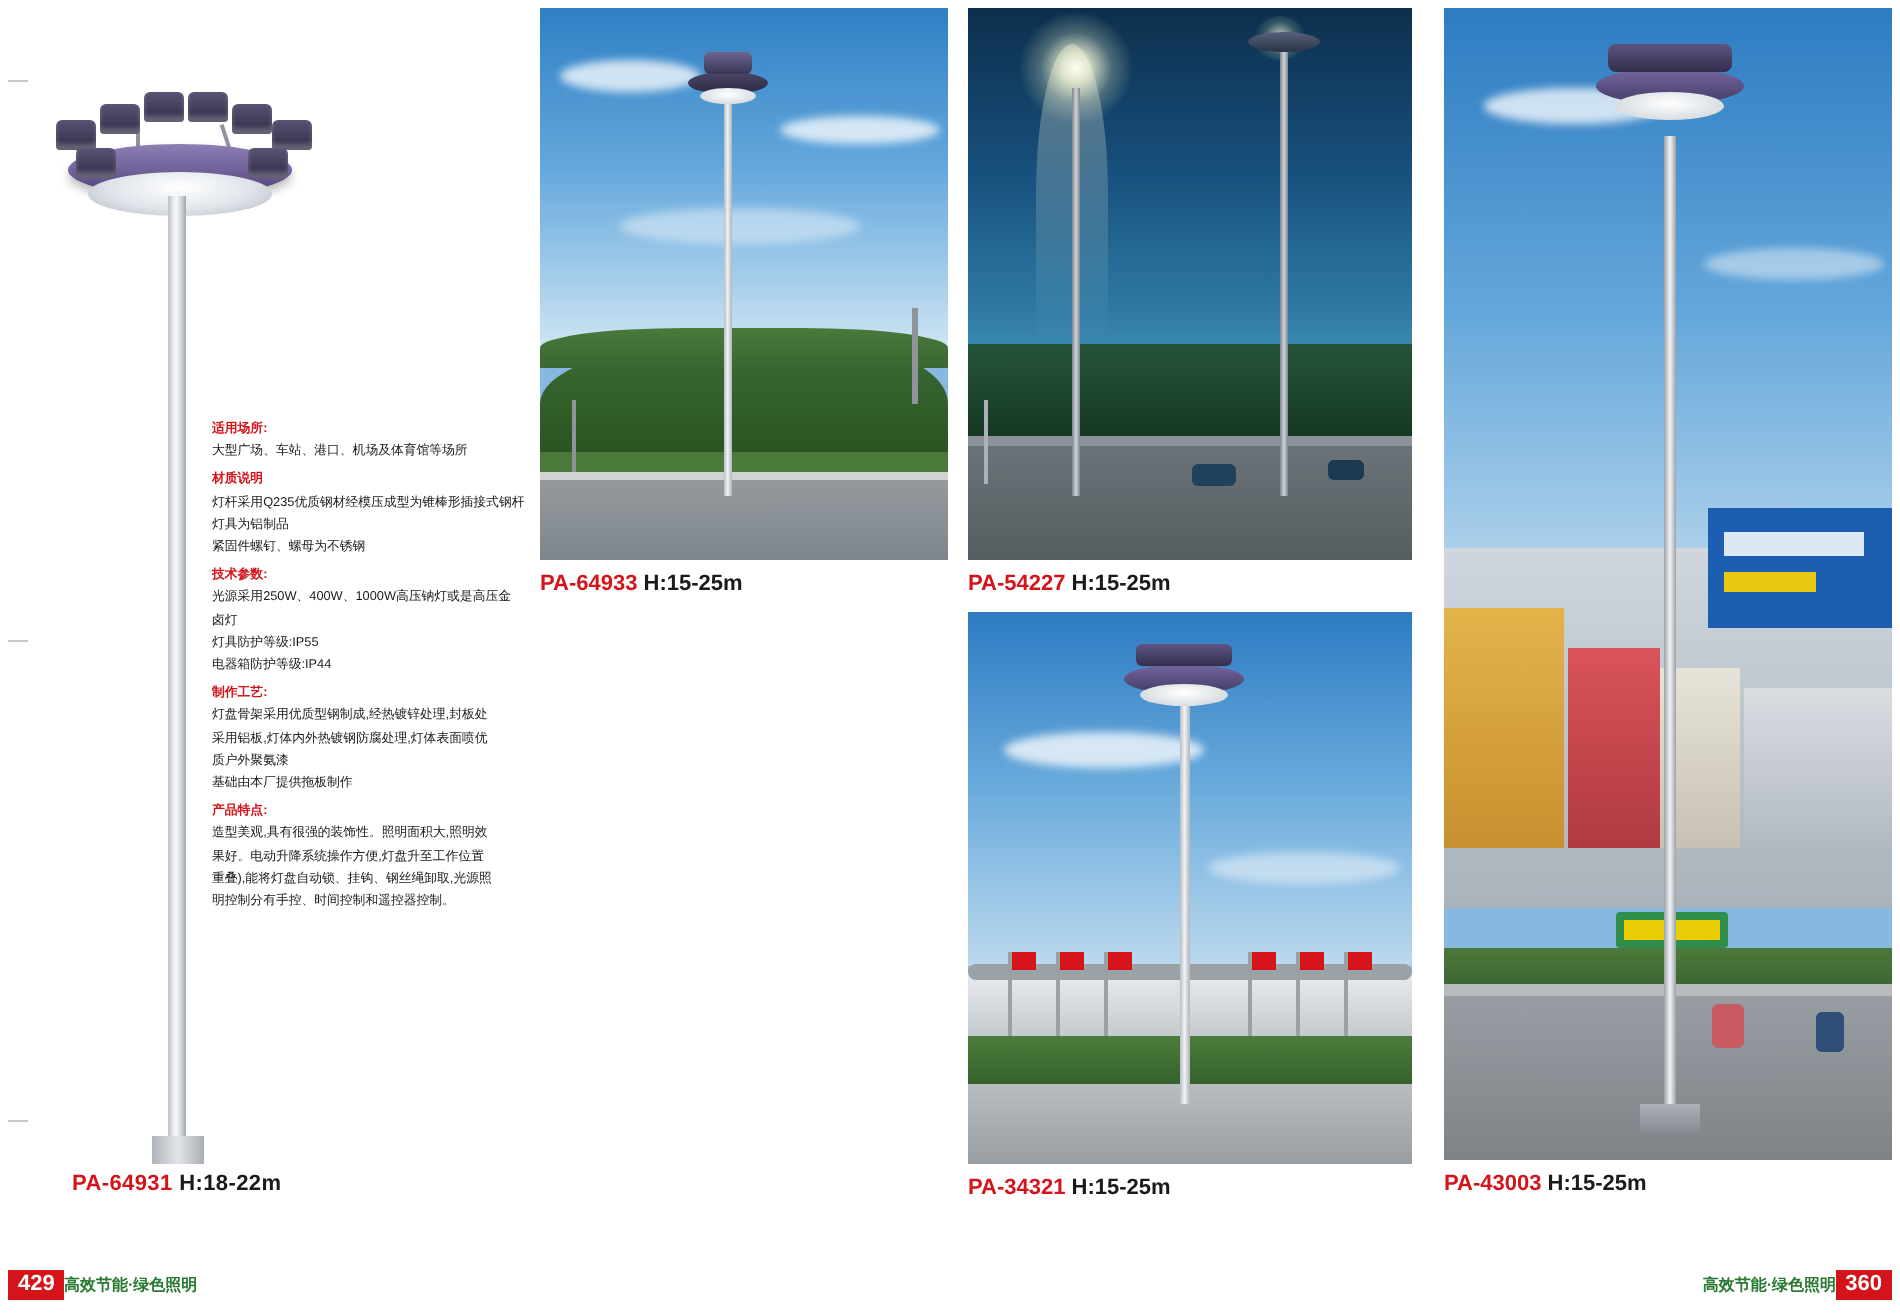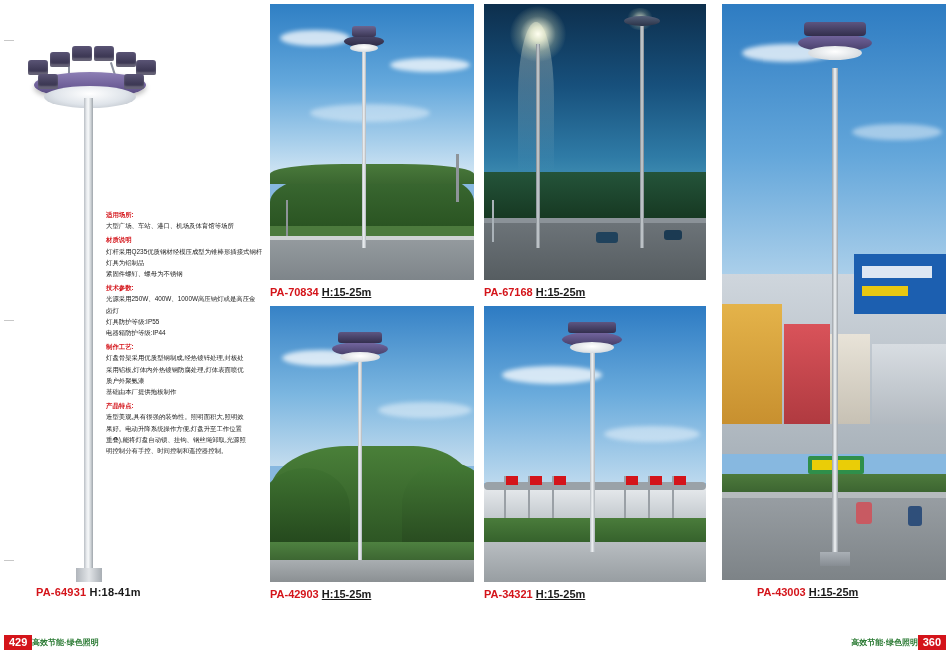--- a/index.html
+++ b/index.html
@@ -138,21 +138,21 @@
     overflow: hidden;
     background: #87b8e0;
   }
   .cap {
     position: absolute;
     font-size: 11px;
     font-weight: bold;
     color: #d4141a;
     white-space: nowrap;
   }
-  .cap .hgt { color: #1a1a1a; text-decoration: underline; }
+  .cap .hgt { color: #1a1a1a; }
 
   
   .sky-day {
     position: absolute; left:0; top:0; right:0; height:62%;
     background: linear-gradient(#2f7fc4 0%, #64a8dc 45%, #a8cfeb 78%, #d8e9f5 100%);
   }
   .sky-night {
     position: absolute; left:0; top:0; right:0; height:70%;
     background: linear-gradient(#0d2f4d 0%, #17507c 40%, #2f7ba6 75%, #53a3c0 100%);
   }
@@ -257,21 +257,21 @@
         <div class="fix" style="left:18px; top:30px;"></div>
         <div class="fix" style="left:104px; top:30px;"></div>
       </div>
 
       <div class="pole"></div>
       <div class="pole-base"></div>
     </div>
 
     <div class="left-caption">
       <span>PA-64931</span>
-      <span class="hgt">H:18-41m</span>
+      <span class="hgt">H:18-22m</span>
     </div>
   </div>
 
   <div class="spec-block">
 
     <div class="spec-head">适用场所:</div>
     <div class="spec-line">大型广场、车站、港口、机场及体育馆等场所</div>
 
     <div class="spec-head">材质说明</div>
     <div class="spec-line">灯杆采用Q235优质钢材经模压成型为锥棒形插接式钢杆</div>
@@ -311,21 +311,21 @@
 
       <div class="pole2" style="left:92px; top:44px; width:4px; height:200px;"></div>
       <div class="head2" style="left:74px; top:32px; width:40px; height:11px;"></div>
       <div class="disc2" style="left:80px; top:40px; width:28px; height:8px;"></div>
       <div style="position:absolute; left:82px; top:22px; width:24px; height:11px; background:linear-gradient(#6b6590,#3a3654); border-radius:3px;"></div>
 
       <div style="position:absolute; left:186px; top:150px; width:3px; height:48px; background:#8e9499;"></div>
       <div style="position:absolute; left:16px; top:196px; width:2px; height:36px; background:#8e9499;"></div>
     </div>
     <div class="cap" style="left:0px; top:282px;">
-      <span>PA-70834</span>
+      <span>PA-64933</span>
       <span class="hgt">H:15-25m</span>
     </div>
   </div>
 
   <div class="cell" style="left:484px; top:4px; width:222px; height:300px;">
     <div class="photo" style="width:222px; height:276px;">
       <div class="sky-night" style="height:74%;"></div>
       <div class="beam" style="left:34px; top:18px; width:36px; height:150px; border-radius:50% 50% 0 0;"></div>
       <div class="glow" style="left:26px; top:2px; width:56px; height:56px;"></div>
       <div class="glow" style="left:142px; top:4px; width:28px; height:22px; opacity:.7;"></div>
@@ -336,21 +336,21 @@
 
       <div class="pole2" style="left:52px; top:40px; width:4px; height:204px; background:linear-gradient(to right,#7e858b,#cfd5d9,#7e858b);"></div>
       <div class="pole2" style="left:156px; top:22px; width:4px; height:222px; background:linear-gradient(to right,#7e858b,#cfd5d9,#7e858b);"></div>
       <div class="head2" style="left:140px; top:12px; width:36px; height:10px; background:linear-gradient(#55617a,#2a3348);"></div>
 
       <div style="position:absolute; left:112px; top:228px; width:22px; height:11px; background:#20425c; border-radius:3px;"></div>
       <div style="position:absolute; left:180px; top:226px; width:18px; height:10px; background:#1b3a52; border-radius:3px;"></div>
       <div style="position:absolute; left:8px; top:196px; width:2px; height:42px; background:#aab2b8;"></div>
     </div>
     <div class="cap" style="left:0px; top:282px;">
-      <span>PA-67168</span>
+      <span>PA-54227</span>
       <span class="hgt">H:15-25m</span>
     </div>
   </div>
 
   <div class="cell" style="left:722px; top:4px; width:224px; height:600px;">
     <div class="photo" style="width:224px; height:576px;">
       <div class="sky-day" style="height:52%; background:linear-gradient(#2e7cc2 0%,#63a6da 50%,#bcd9ee 100%);"></div>
       <div class="cloud" style="left:20px; top:40px; width:90px; height:18px;"></div>
       <div class="cloud" style="left:130px; top:120px; width:90px; height:16px; opacity:.6;"></div>
 
@@ -370,48 +370,26 @@
       <div style="position:absolute; left:0; top:488px; width:224px; height:6px; background:#b6bbbe;"></div>
       <div style="position:absolute; left:134px; top:498px; width:16px; height:22px; background:#c85a62; border-radius:3px;"></div>
       <div style="position:absolute; left:186px; top:502px; width:14px; height:20px; background:#2f4f7a; border-radius:3px;"></div>
 
       <div class="pole2" style="left:110px; top:64px; width:6px; height:492px; background:linear-gradient(to right,#9ba1a7,#f2f5f7,#9ba1a7);"></div>
       <div style="position:absolute; left:76px; top:30px; width:74px; height:18px; background:linear-gradient(#7567a1,#453d66); border-radius:50%;"></div>
       <div class="disc2" style="left:86px; top:42px; width:54px; height:14px;"></div>
       <div style="position:absolute; left:82px; top:18px; width:62px; height:14px; background:linear-gradient(#5c5580,#322e4c); border-radius:4px;"></div>
       <div style="position:absolute; left:98px; top:548px; width:30px; height:14px; background:linear-gradient(#aab0b6,#878d93);"></div>
     </div>
-    <div class="cap" style="left:0px; top:582px;margin-left:35px;">
+    <div class="cap" style="left:0px; top:582px;">
       <span>PA-43003</span>
       <span class="hgt">H:15-25m</span>
     </div>
   </div>
 
-  <div class="cell" style="left:270px; top:306px; width:204px; height:300px;">
-    <div class="photo" style="width:204px; height:276px;">
-      <div class="sky-day" style="height:58%; background:linear-gradient(#3682c6 0%,#7bb6e0 55%,#c3dcee 100%);"></div>
-      <div class="cloud" style="left:12px; top:44px; width:80px; height:16px;"></div>
-      <div class="cloud" style="left:108px; top:96px; width:94px; height:16px; opacity:.6;"></div>
-
-      <div style="position:absolute; left:0; top:140px; width:204px; height:100px; background:linear-gradient(#4a8039,#2c5423); border-radius:38% 30% 0 0 / 46px;"></div>
-      <div style="position:absolute; left:-10px; top:162px; width:90px; height:80px; background:linear-gradient(#3f7331,#23461c); border-radius:50% 50% 0 0;"></div>
-      <div style="position:absolute; left:132px; top:156px; width:90px; height:86px; background:linear-gradient(#447a35,#27491f); border-radius:50% 50% 0 0;"></div>
-      <div style="position:absolute; left:0; top:236px; width:204px; height:22px; background:linear-gradient(#4e8140,#39612f);"></div>
-      <div style="position:absolute; left:0; top:254px; width:204px; height:22px; background:linear-gradient(#a9aeb1,#8b9093);"></div>
-
-      <div class="pole2" style="left:88px; top:56px; width:4px; height:198px;"></div>
-      <div style="position:absolute; left:62px; top:36px; width:56px; height:14px; background:linear-gradient(#7568a2,#433c64); border-radius:50%;"></div>
-      <div class="disc2" style="left:70px; top:46px; width:40px; height:10px;"></div>
-      <div style="position:absolute; left:68px; top:26px; width:44px; height:11px; background:linear-gradient(#5d5682,#332f4e); border-radius:3px;"></div>
-    </div>
-    <div class="cap" style="left:0px; top:282px;">
-      <span>PA-42903</span>
-      <span class="hgt">H:15-25m</span>
-    </div>
-  </div>
 
   <div class="cell" style="left:484px; top:306px; width:222px; height:300px;">
     <div class="photo" style="width:222px; height:276px;">
       <div class="sky-day" style="height:64%; background:linear-gradient(#2d7bc3 0%,#6aabdc 50%,#bcd9ee 100%);"></div>
       <div class="cloud" style="left:18px; top:60px; width:100px; height:18px;"></div>
       <div class="cloud" style="left:120px; top:120px; width:96px; height:16px; opacity:.6;"></div>
 
       <div style="position:absolute; left:0; top:180px; width:222px; height:34px; background:linear-gradient(#e8ebee,#c2c8cd);"></div>
       <div style="position:absolute; left:0; top:176px; width:222px; height:8px; background:#9aa2a8; border-radius:4px;"></div>
 

